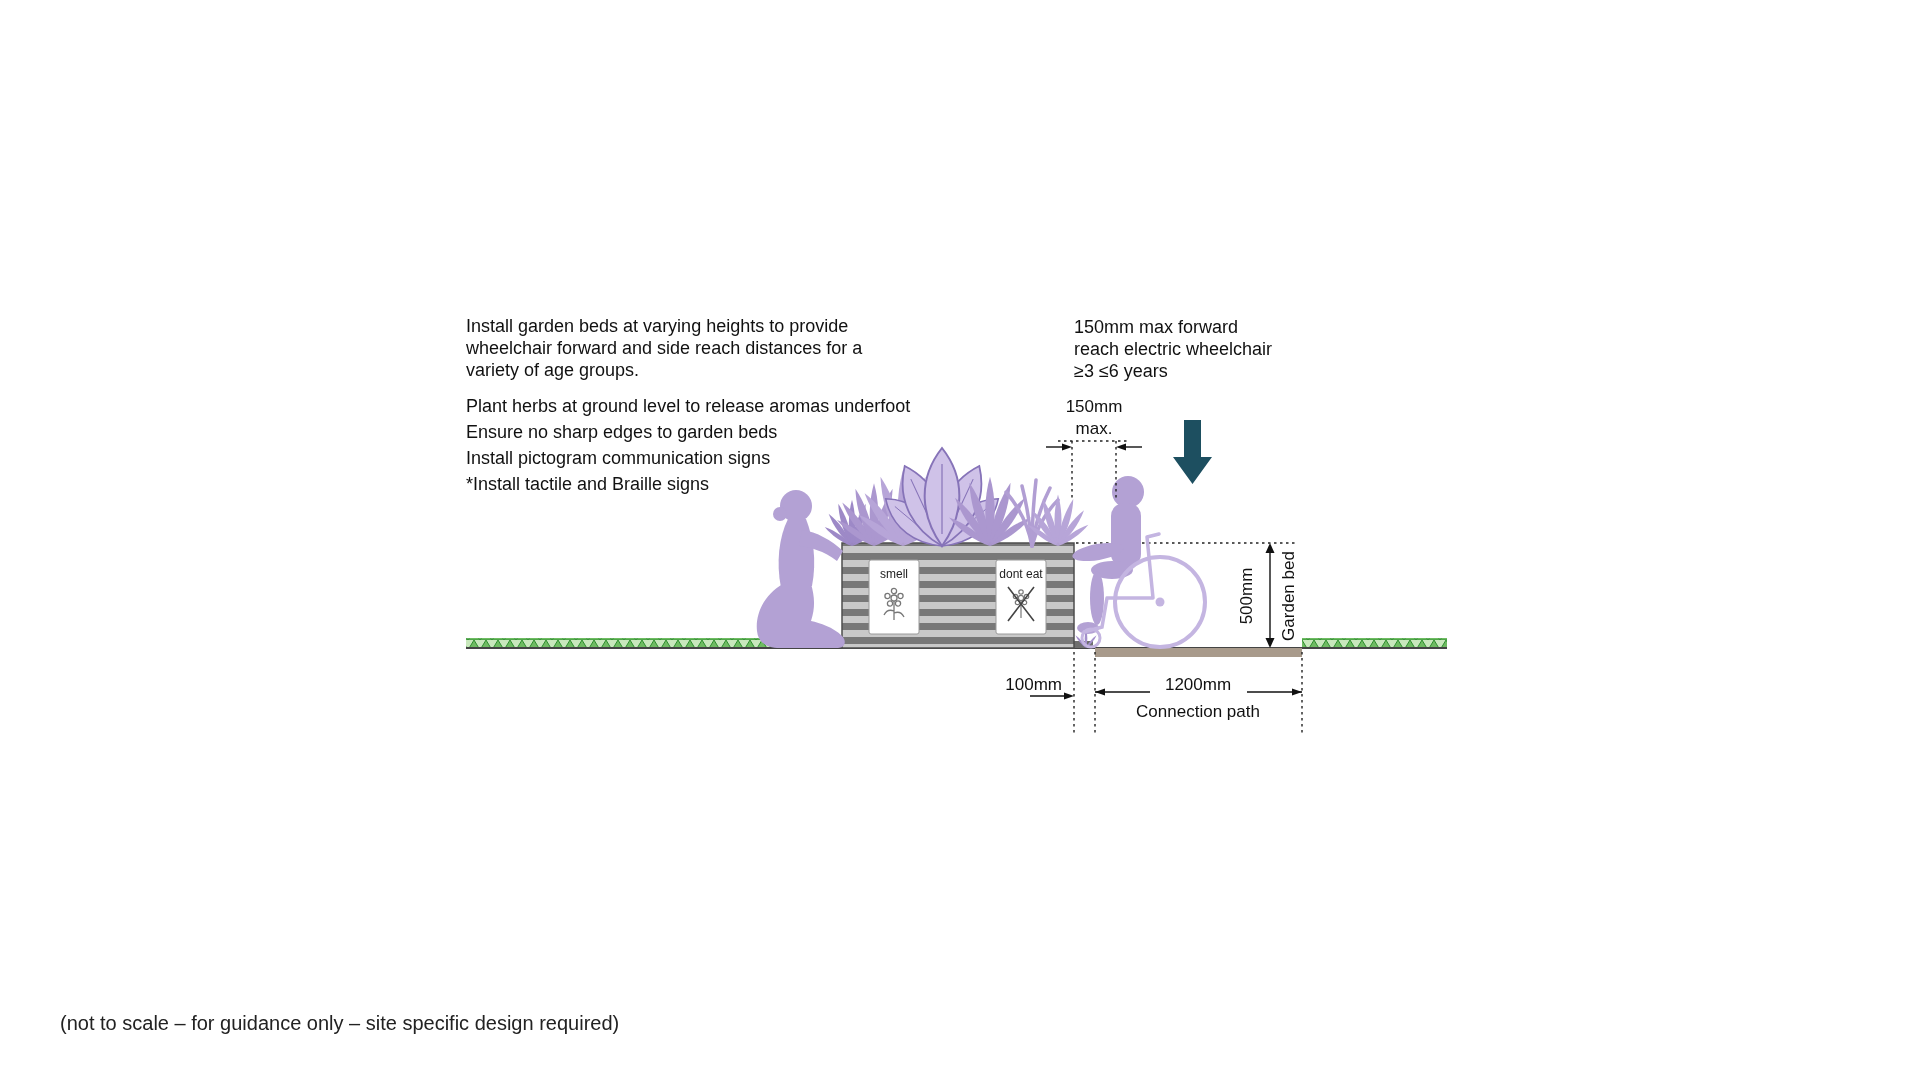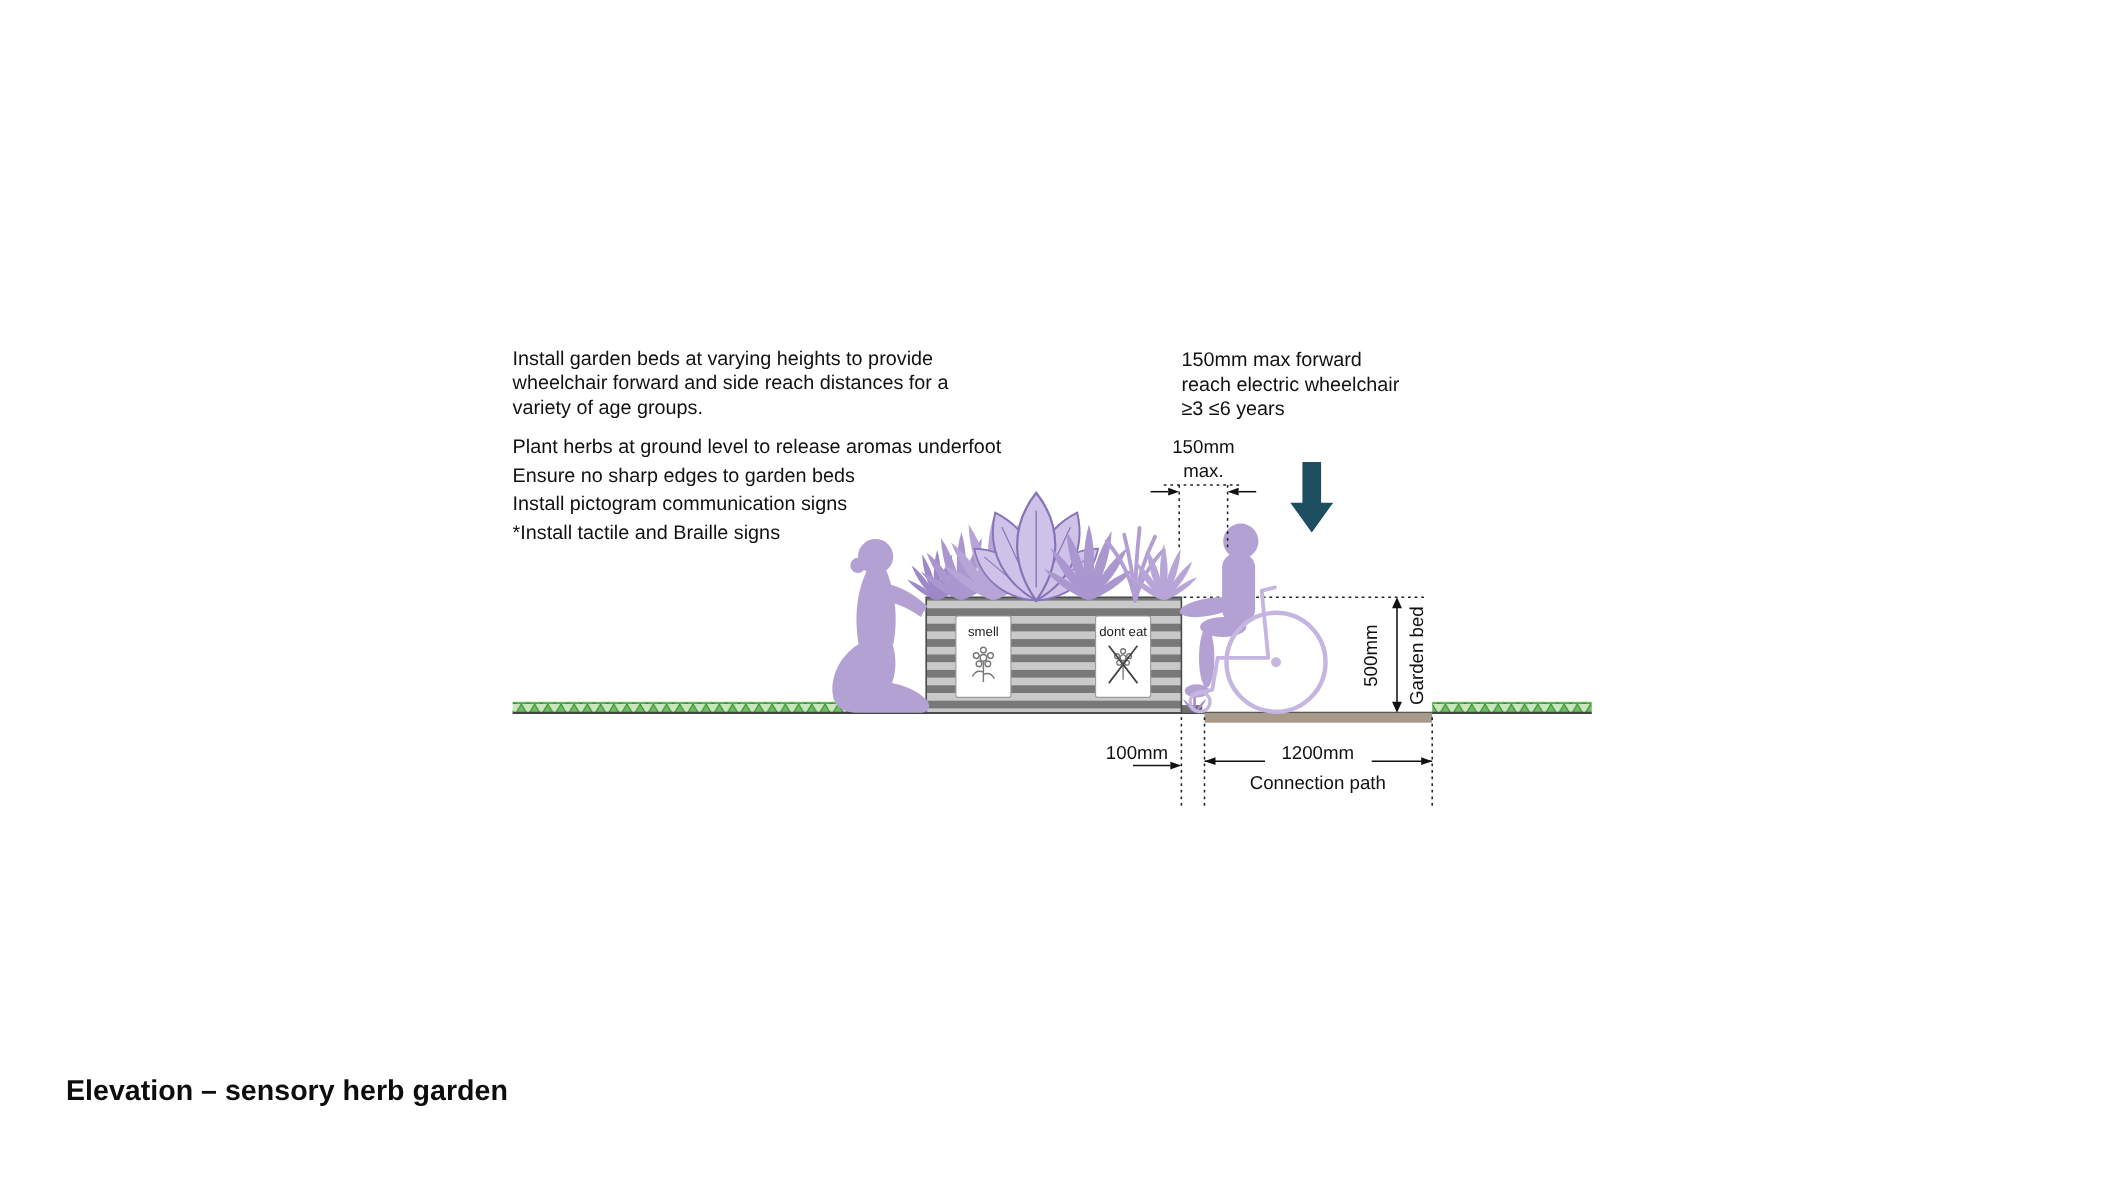--- a/index.html
+++ b/index.html
@@ -195,15 +195,15 @@
     <text class="note" x="466" y="490">*Install tactile and Braille signs</text>
   </g>
 
   <g>
     <text class="note" x="1074" y="333">150mm max forward</text>
     <text class="note" x="1074" y="355">reach electric wheelchair</text>
     <text class="note" x="1074" y="377">≥3 ≤6 years</text>
   </g>
 </svg>
 
-<div class="footer-title">Elevation – sensory herb garden</div>
+<div class="footer-sub">(not to scale – for guidance only – site specific design required)</div>
 
 </div>
 
 </body></html>

